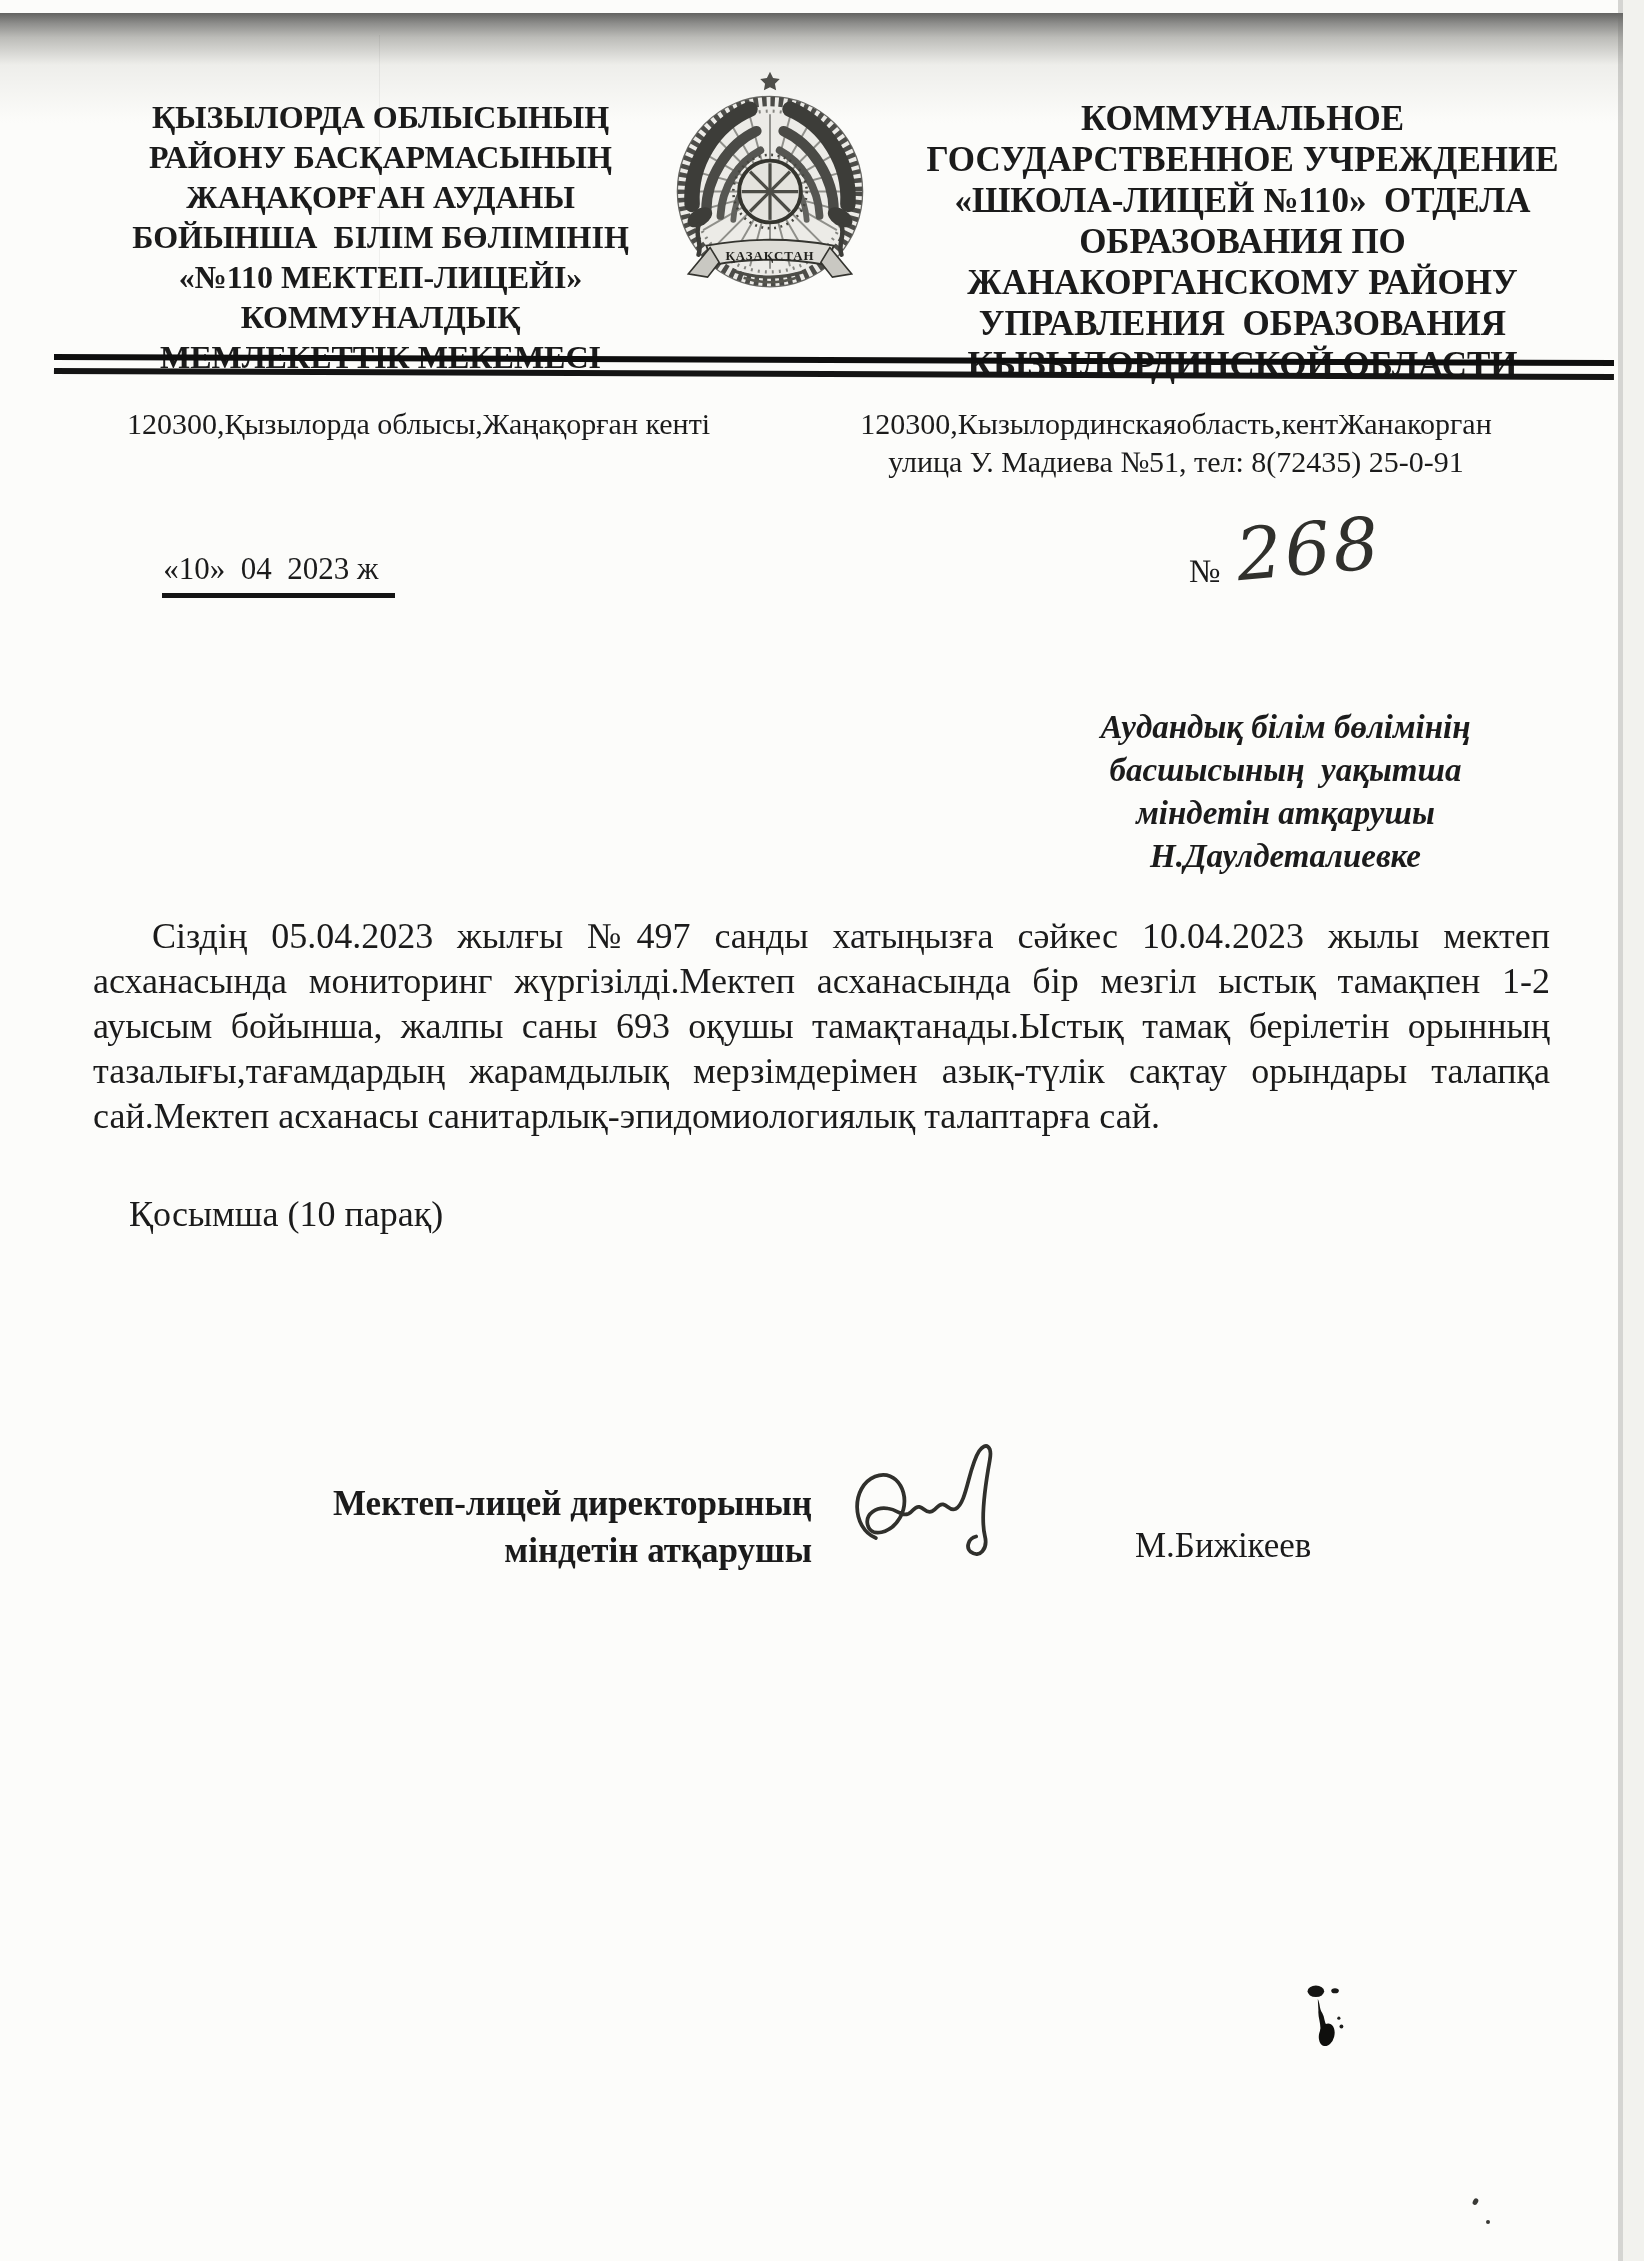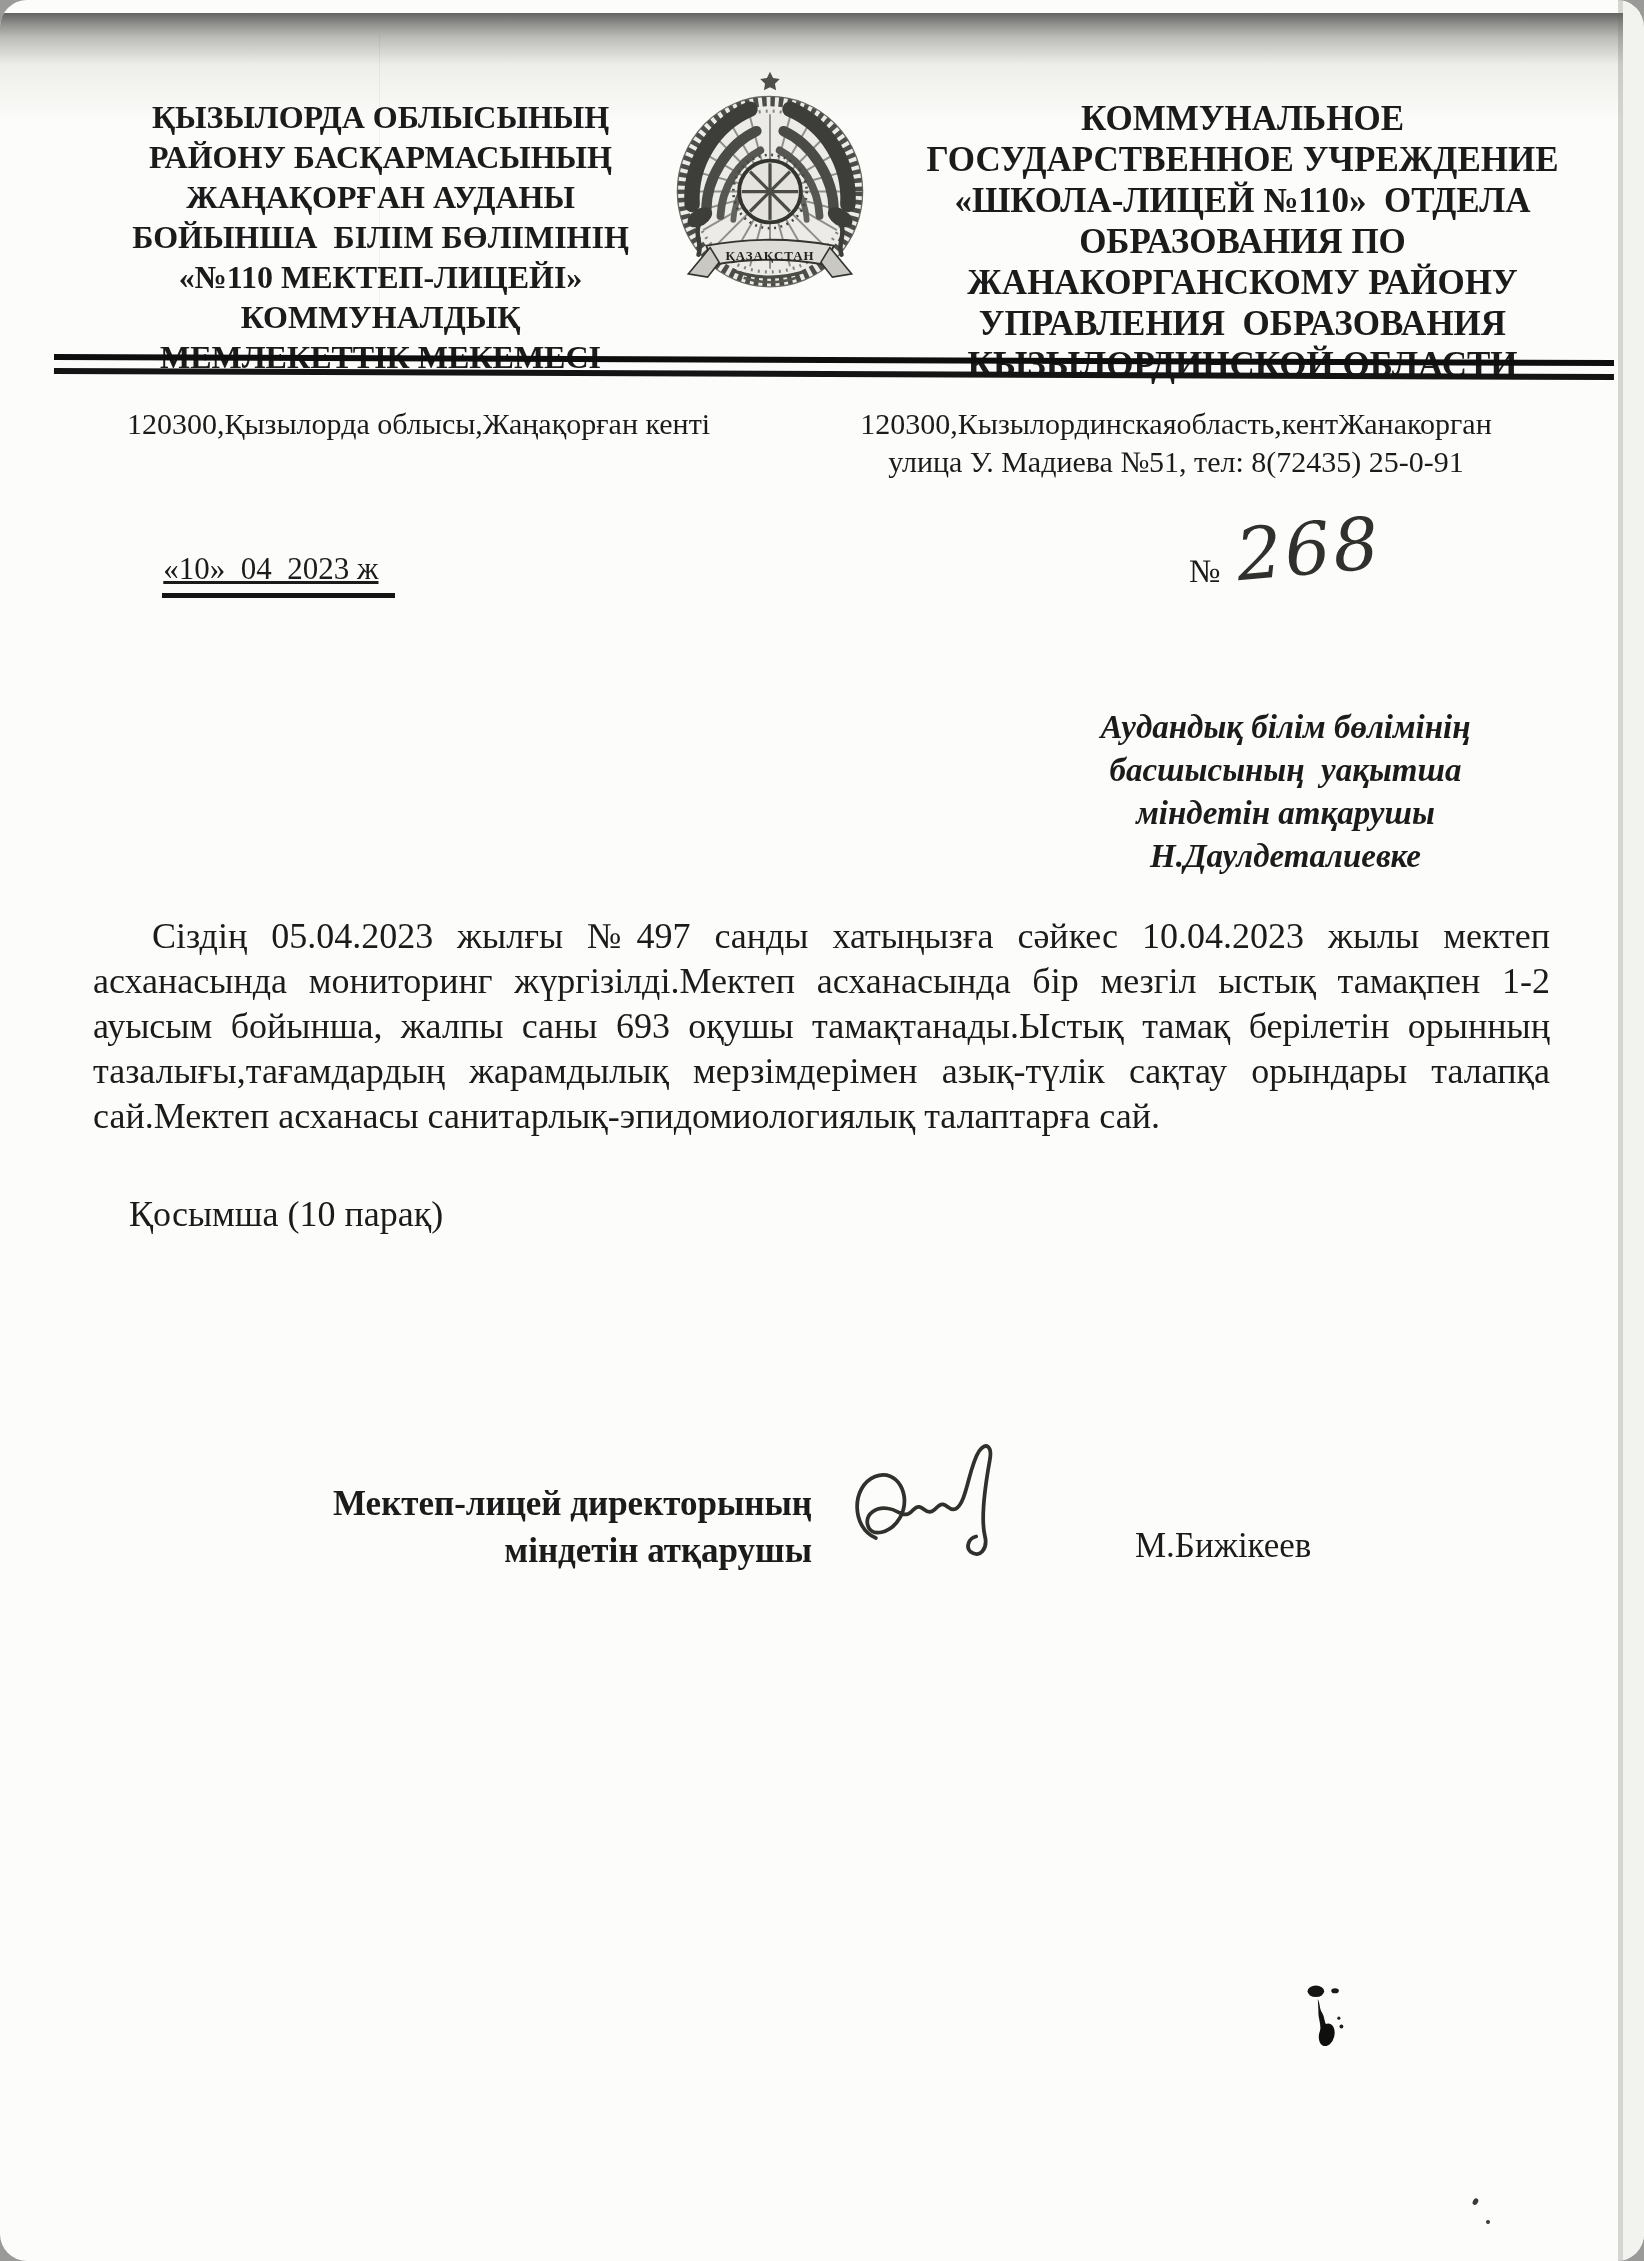--- a/index.html
+++ b/index.html
@@ -4,21 +4,20 @@
 <style>
   html,body{margin:0;padding:0;background:#9a9a98;}
   .page{
     position:relative;
     width:1644px;height:2261px;
     margin:0 auto;
     background:#fcfcfa;
     overflow:hidden;
     font-family:"Liberation Serif", serif;
     color:#1b1b1b;
-    border-radius:27px;
   }
   
   .scan-band{
     position:absolute;left:0;top:13px;width:100%;height:110px;
     background:linear-gradient(to bottom,
       #636361 0px,#8d8d8b 10.3px,#bcbcb8 24.5px,
       rgba(230,230,226,.65) 52px,rgba(250,250,248,0) 110px);
   }
   .edge-line{position:absolute;top:0;height:100%;width:4.5px;left:1618px;background:rgba(110,110,106,.28);}
   .edge-fill{position:absolute;top:0;height:100%;width:21px;left:1623px;background:#f2f2ee;}
@@ -34,21 +33,21 @@
 
   .rule{position:absolute;left:54px;top:354px;width:1560px;transform:rotate(.22deg);transform-origin:left center;}
   .rule .r1{height:5.8px;background:#0e0e0e;margin-bottom:8.4px;}
   .rule .r2{height:5.8px;background:#141414;}
 
   .addr{position:absolute;text-align:center;font-size:30px;line-height:38px;}
   .addr-left{left:90px;top:405px;width:657px;}
   .addr-right{left:799px;top:405px;width:754px;}
 
   .dateline{position:absolute;left:162px;top:551px;font-size:31px;}
-  .dateline .dtxt{white-space:pre;display:inline-block;border-bottom:5.2px solid #141414;padding:0 17px 6.4px 1.3px;text-decoration:underline;}
+  .dateline .dtxt{white-space:pre;display:inline-block;border-bottom:5.2px solid #141414;padding:0 17px 6.4px 1.3px;}
 
   .no-sign{position:absolute;left:1189px;top:553px;font-size:33px;}
   .no-value{
     position:absolute;left:1236px;top:513px;
     font-family:"DejaVu Serif",serif;font-style:italic;
     font-size:72px;line-height:1;color:#30302c;
     transform:rotate(-5deg);letter-spacing:2.6px;
   }
 
   .recipient{position:absolute;left:1018px;top:706px;width:535px;text-align:center;font-weight:bold;font-size:33px;line-height:43px;}

